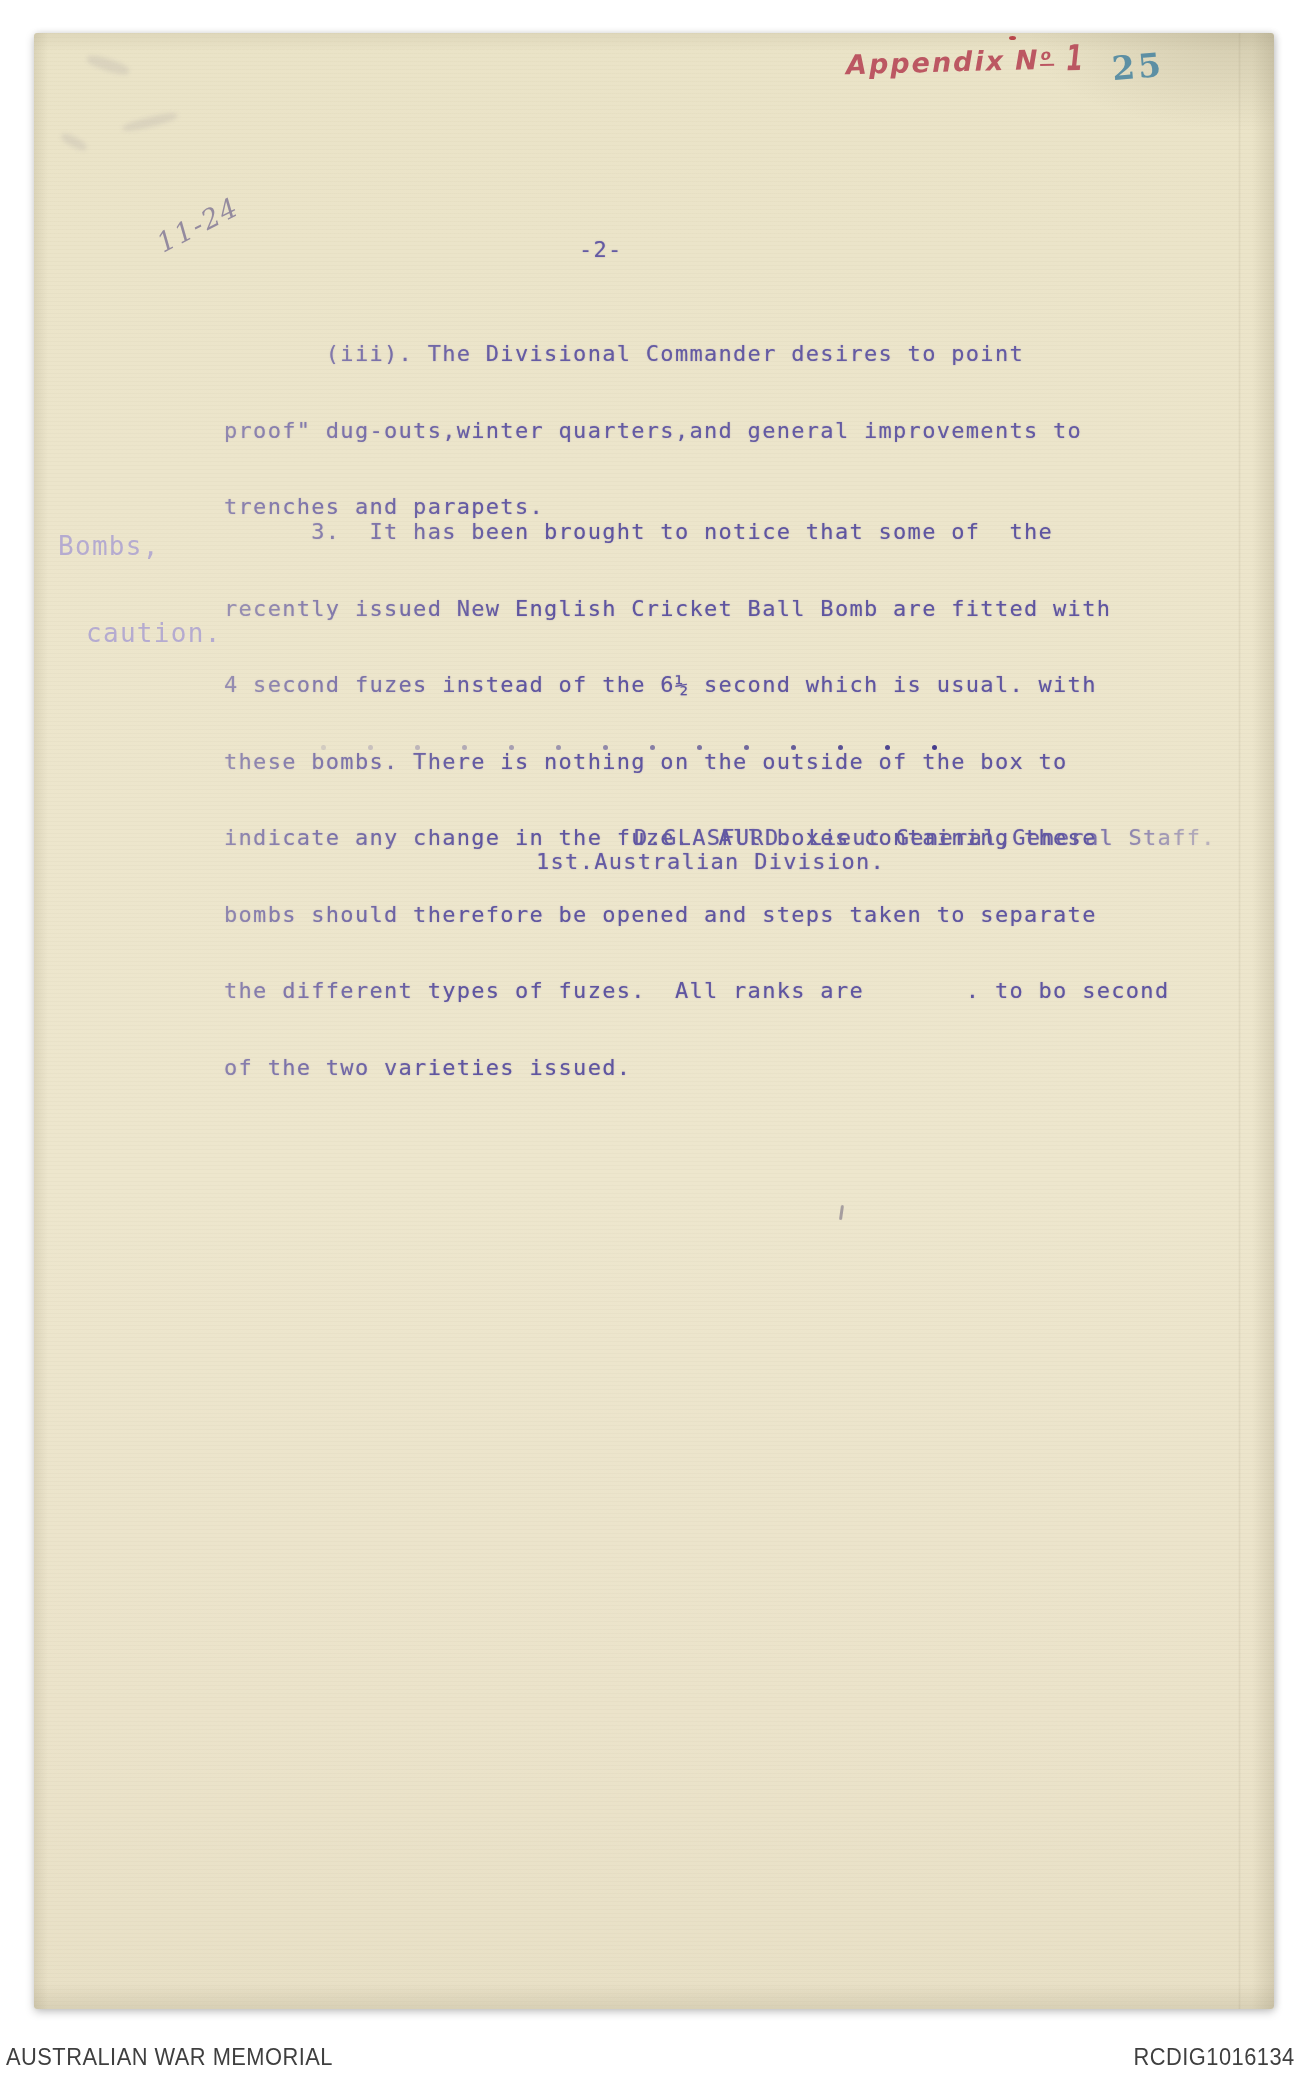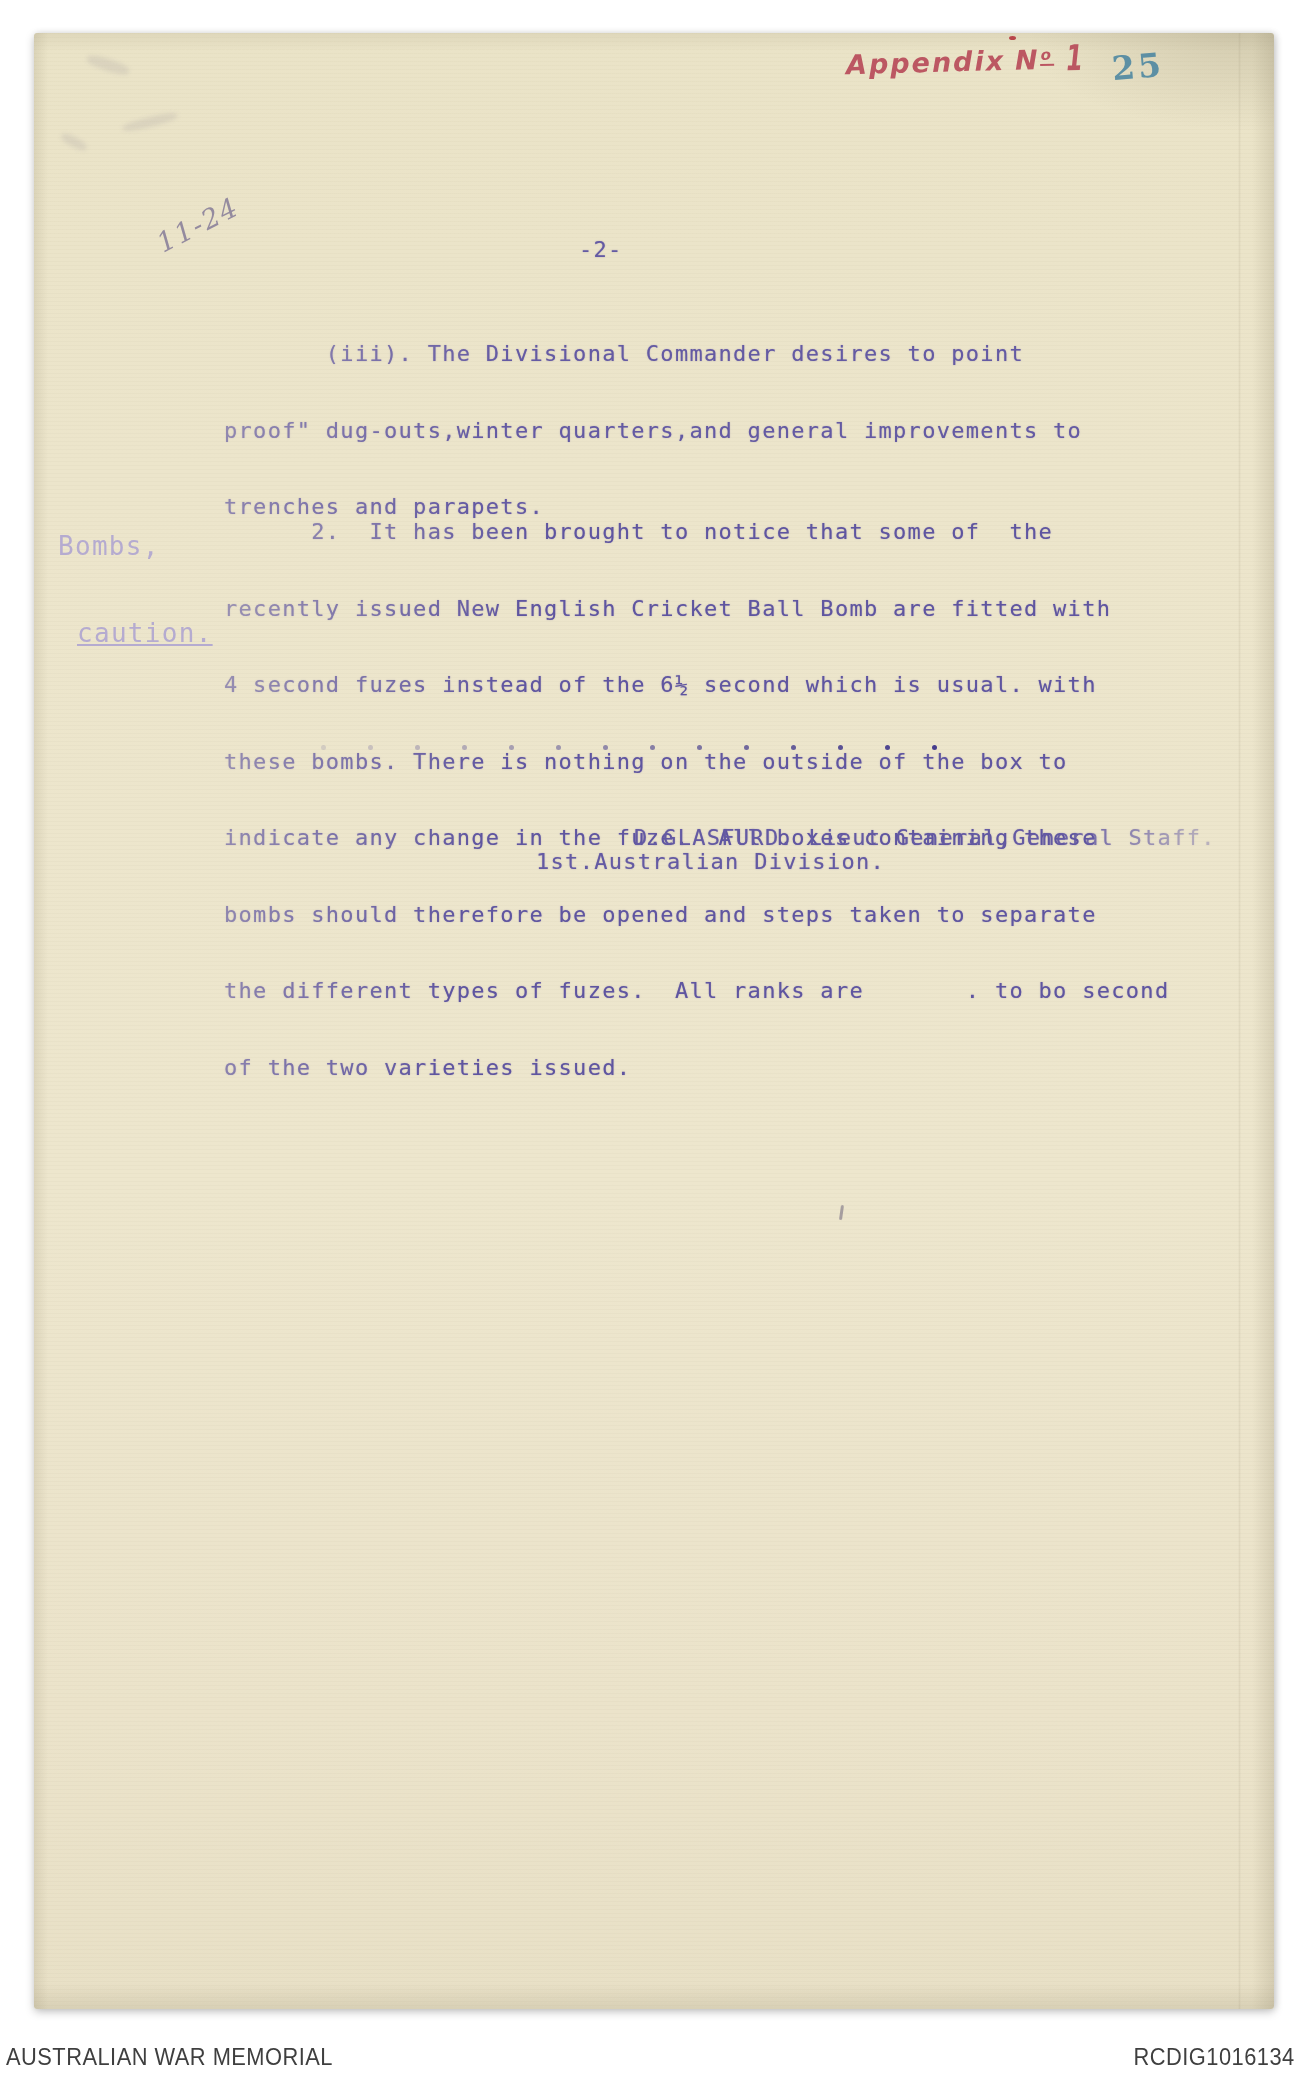--- a/index.html
+++ b/index.html
@@ -50,21 +50,21 @@
   .line{ height:26.5px; line-height:26.5px; }
   .pagenum{ position:absolute; left:545px; top:204px; }
   .para1{ position:absolute; left:190px; top:258px;
           -webkit-mask-image:linear-gradient(105deg, rgba(0,0,0,.62) 0%, #000 32%);
                   mask-image:linear-gradient(105deg, rgba(0,0,0,.62) 0%, #000 32%); }
   .para2{ position:absolute; left:190px; top:436px; color:#5f55a0;
           -webkit-mask-image:linear-gradient(100deg, rgba(0,0,0,.55) 0%, #000 30%);
                   mask-image:linear-gradient(100deg, rgba(0,0,0,.55) 0%, #000 30%); }
   .marginnote{ position:absolute; left:24px; top:440px; color:#b5abd0; font-size:26px;
                text-shadow:none; }
-  .marginnote .line2{ margin-left:19px;text-decoration:underline; }
+  .marginnote .line2{ margin-left:28px; }
 
   
   .dots{ position:absolute; left:287px; top:702px; white-space:nowrap; }
   .dot{ display:inline-block; width:5px; height:5px; border-radius:50%;
         background:#443b8c; margin-right:42px; }
 
   
   .sig1{ position:absolute; left:600px; top:792px;
          -webkit-mask-image:linear-gradient(90deg, #000 72%, rgba(0,0,0,.35) 100%);
                  mask-image:linear-gradient(90deg, #000 72%, rgba(0,0,0,.35) 100%); }
@@ -103,21 +103,21 @@
     <div class="line">proof" dug-outs,winter quarters,and general improvements to</div>
     <div class="line">trenches and parapets.</div>
   </div>
 
   <div class="tw marginnote">
     <div class="line">Bombs,</div>
     <div class="line line2">caution.</div>
   </div>
 
   <div class="tw para2">
-    <div class="line">      2.  It has been brought to notice that some of  the</div>
+    <div class="line">      3.  It has been brought to notice that some of  the</div>
     <div class="line">recently issued New English Cricket Ball Bomb are fitted with</div>
     <div class="line">4 second fuzes instead of the 6½ second which is usual. with</div>
     <div class="line">these bombs. There is nothing on the outside of the box to</div>
     <div class="line">indicate any change in the fuze.  All boxes containing these</div>
     <div class="line">bombs should therefore be opened and steps taken to separate</div>
     <div class="line">the different types of fuzes.  All ranks are       . to bo second</div>
     <div class="line">of the two varieties issued.</div>
   </div>
 
   <div class="dots"><span class="dot" style="opacity: 0.15;"></span><span class="dot" style="opacity: 0.21;"></span><span class="dot" style="opacity: 0.28;"></span><span class="dot" style="opacity: 0.34;"></span><span class="dot" style="opacity: 0.41;"></span><span class="dot" style="opacity: 0.47;"></span><span class="dot" style="opacity: 0.54;"></span><span class="dot" style="opacity: 0.6;"></span><span class="dot" style="opacity: 0.67;"></span><span class="dot" style="opacity: 0.73;"></span><span class="dot" style="opacity: 0.8;"></span><span class="dot" style="opacity: 0.87;"></span><span class="dot" style="opacity: 0.93;"></span><span class="dot" style="opacity: 0.99;"></span></div>

